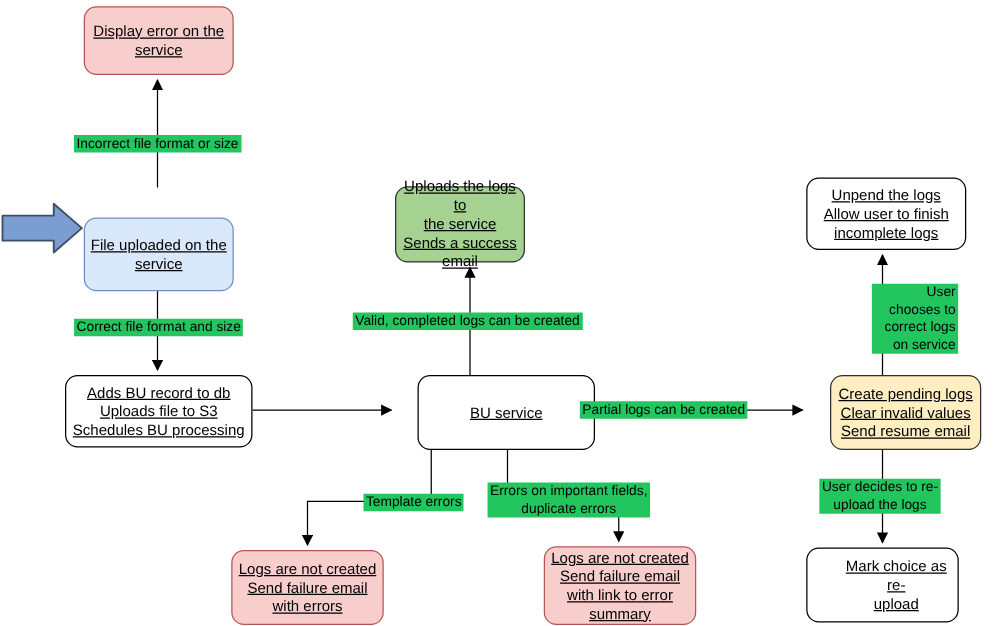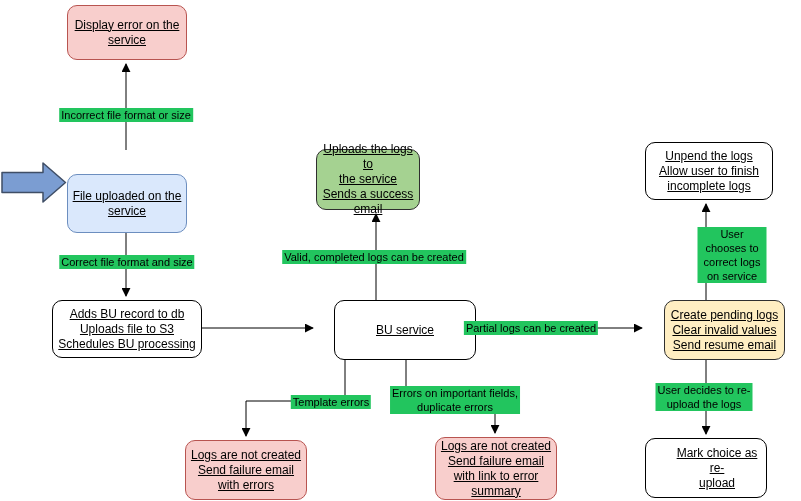--- a/index.html
+++ b/index.html
@@ -124,17 +124,17 @@
 
   <div class="edge-label" style="left:374px; top:257px;">Valid, completed logs can be created</div>
 
   <div class="edge-label" style="left:531px; top:328px;">Partial logs can be created</div>
 
   <div class="edge-label" style="left:331px; top:402px;">Template errors</div>
 
   <div class="edge-label" style="left:455px; top:400px;">Errors on important fields,
 duplicate errors</div>
 
-  <div class="edge-label" style="left:732px; top:255px;">User chooses to correct logs on service</div>
+  <div class="edge-label" style="left:732px; top:255px;text-align:right;">User chooses to correct logs on service</div>
 
   <div class="edge-label" style="left:704px; top:397px;">User decides to re-upload the logs</div>
 
 </div>
 
 </body></html>

